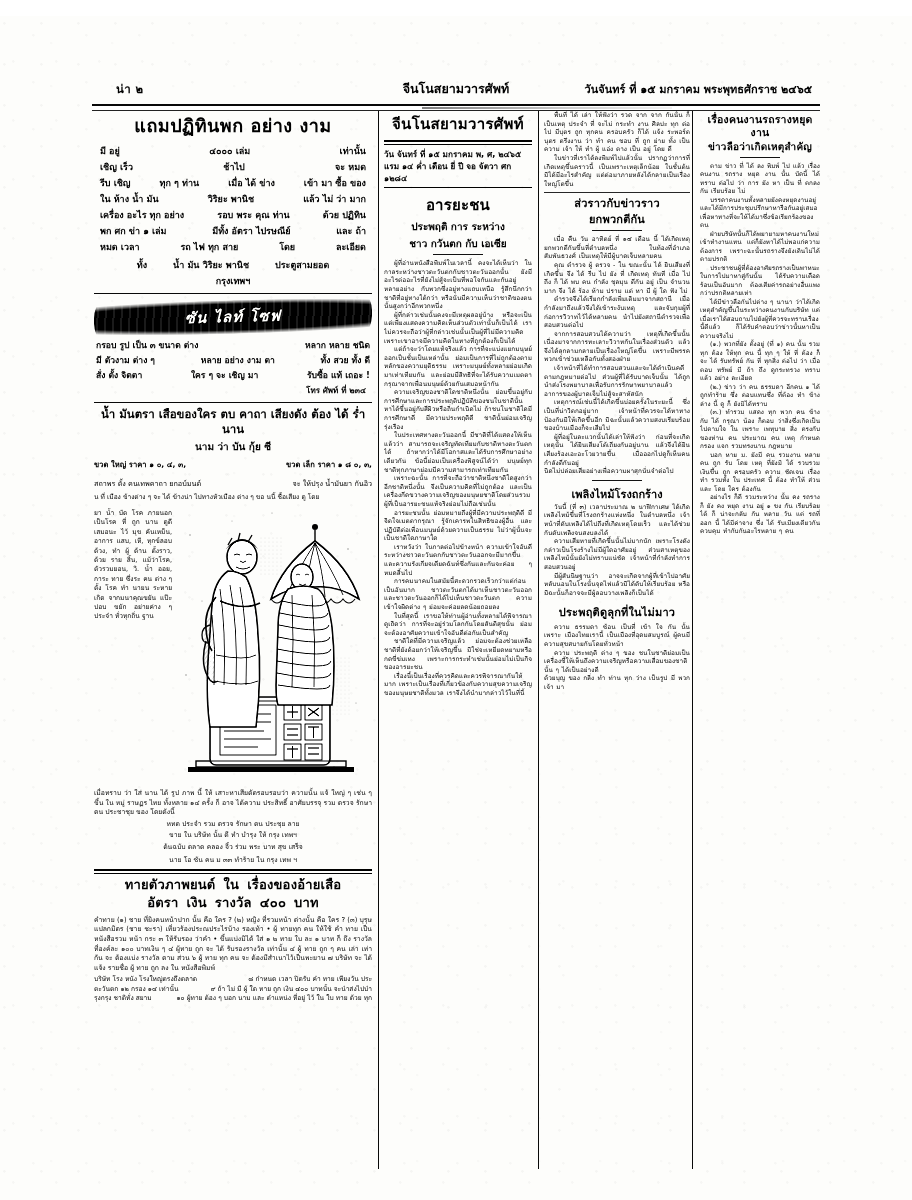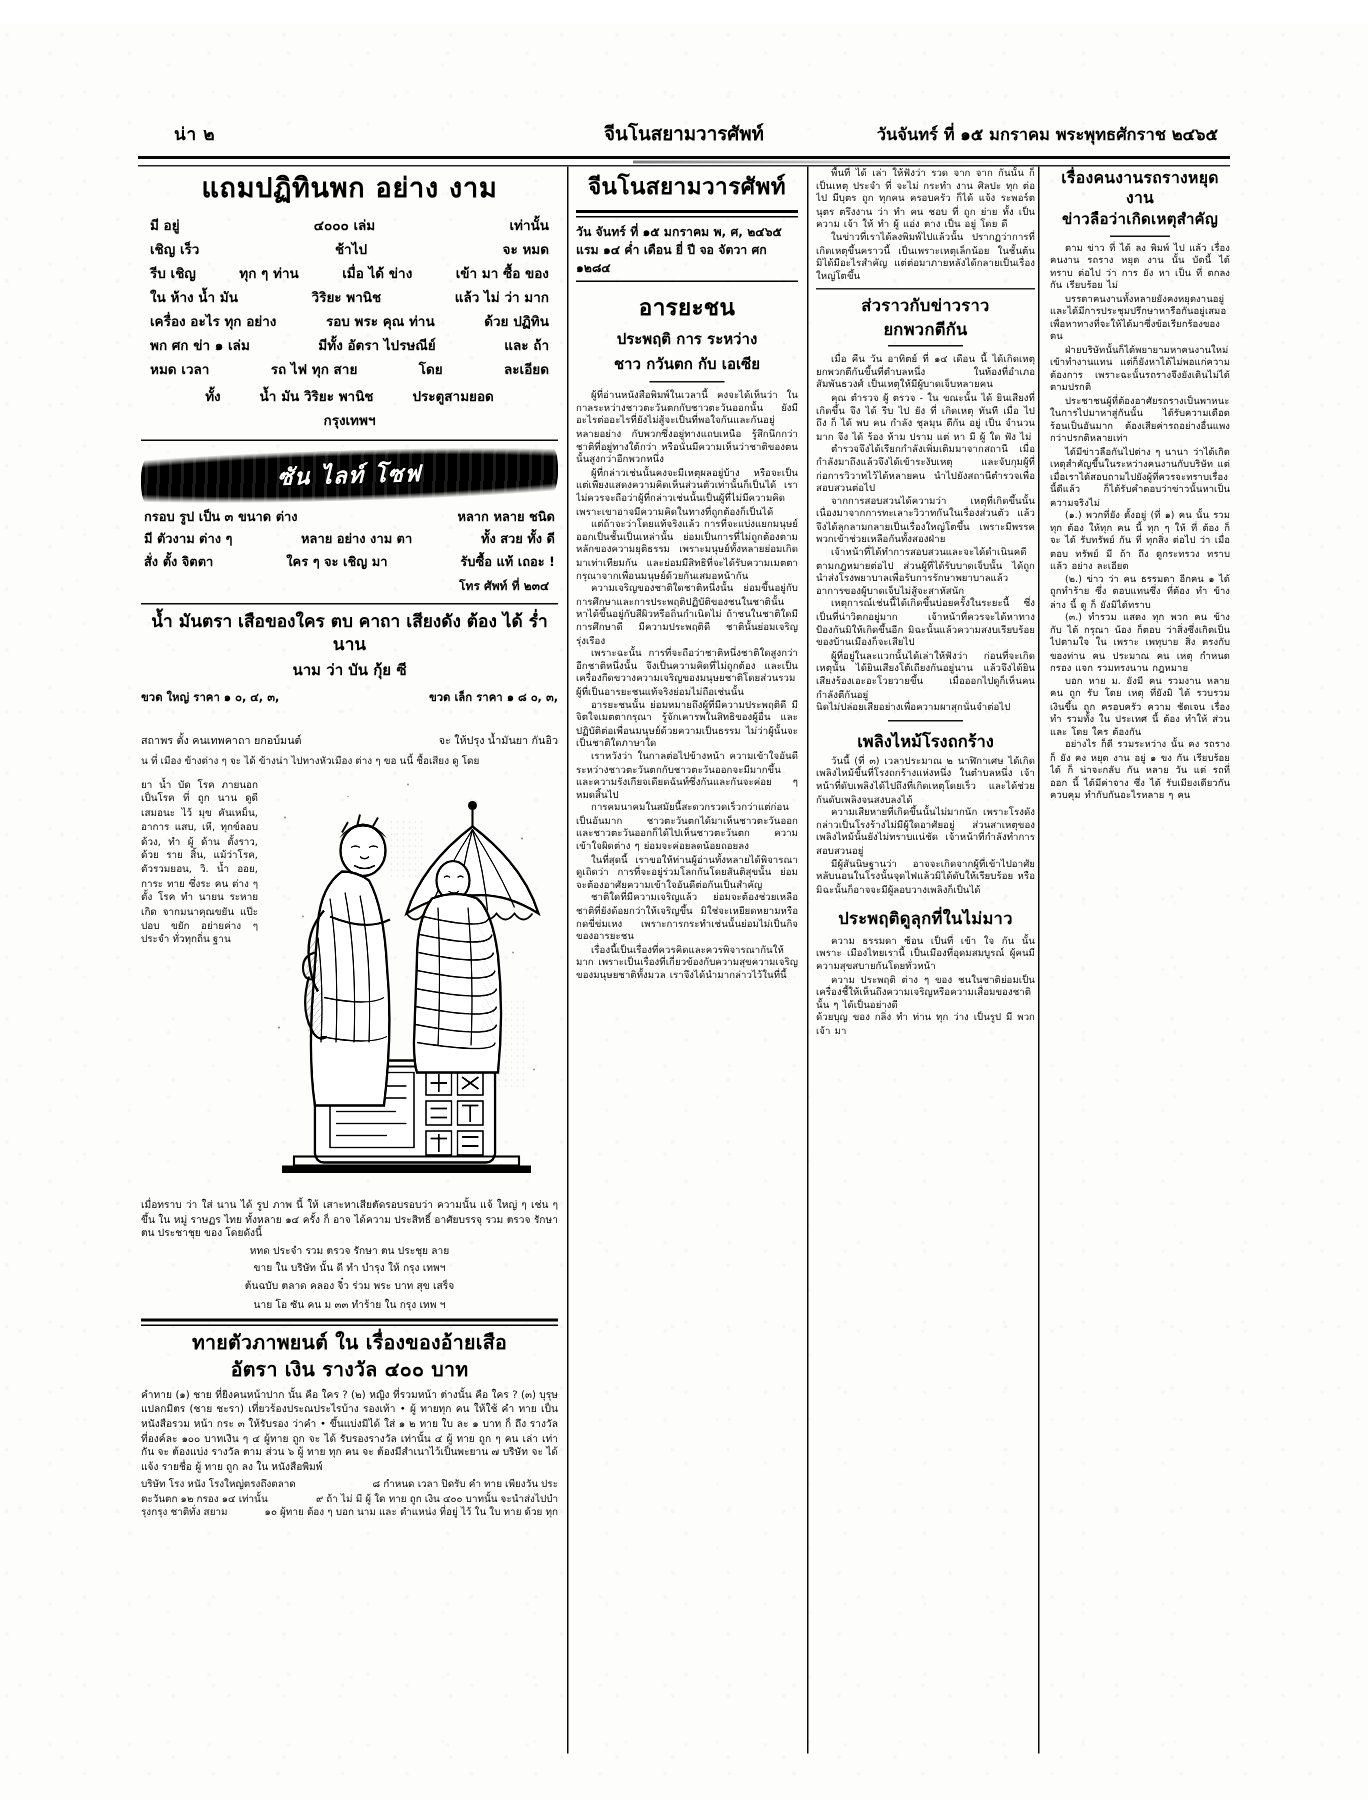--- a/index.html
+++ b/index.html
@@ -58,21 +58,21 @@
   .c2{left:292px;width:148px;}
   .c3{left:452px;width:146px;}
   .c4{left:608px;width:120px;}
 
   
   .hl{
     text-align:center;font-weight:700;line-height:1.22;
     letter-spacing:.2px;
   }
   .hl.big{font-size:17px;margin:2px 0 6px;}
-  .hl.mid{font-size:13px;margin:3px 0 4px;}
+  .hl.mid{font-size:13px;margin:3px 0 4px;font-family:Liberation Mono, monospace;}
   .hl.sml{font-size:11px;margin:2px 0 3px;}
   .sub{text-align:center;font-size:10px;line-height:1.35;font-weight:700;margin:1px 0 3px;}
 
   .hr{height:0;border-top:1.3px solid #1a1a1a;margin:4px 0;}
   .hr.thin{border-top:.8px solid #333;}
   .hr.shorter{width:34%;margin-left:auto;margin-right:auto;border-top:1px solid #222;}
   .hr.dbl{border-top:2px solid #111;border-bottom:.8px solid #111;height:2px;}
 
   
   .body{
@@ -113,21 +113,21 @@
     white-space:nowrap;
   }
   .ad2-lines{font-size:8.6px;line-height:15px;font-weight:700;}
   .ad2-lines .r{display:flex;justify-content:space-between;padding:0 2px;}
   .ad2-tail{text-align:right;font-size:8px;font-weight:700;padding-right:6px;}
 
   
   .oil-head{text-align:center;font-size:11.5px;font-weight:700;line-height:1.35;}
   .oil-sub{text-align:center;font-size:10px;font-weight:700;margin-top:1px;}
   .oil-spec{display:flex;justify-content:space-between;font-size:7.6px;font-weight:700;margin-top:4px;align-items:center;}
-  .oil-spec2{display:flex;justify-content:space-between;font-size:7.2px;margin-top:18px;}
+  .oil-spec2{display:flex;justify-content:space-between;font-size:7.2px;margin-top:8px;}
 
   .cut-wrap{position:relative;height:296px;margin-top:2px;}
   .cut-text{
     position:absolute;left:0;top:18px;width:78px;
     font-size:6.6px;line-height:9.4px;text-align:justify;
   }
   .cut-top{position:absolute;left:0;top:0;width:278px;font-size:6.6px;}
   .engraving{position:absolute;left:82px;top:14px;width:190px;height:280px;}
   .engraving svg{display:block;}
 
@@ -455,20 +455,21 @@
 
       <div class="hl big" style="font-size:15px">อารยะชน</div>
       <div class="sub">ประพฤติ การ ระหว่าง</div>
       <div class="sub">ชาว กวันตก กับ เอเซีย</div>
       <div class="hr shorter"></div>
 
       <div class="body lead">ผู้ที่อ่านหนังสือพิมพ์ในเวลานี้ คงจะได้เห็นว่า ในกาลระหว่างชาวตะวันตกกับชาวตะวันออกนั้น ยังมีอะไรต่ออะไรที่ยังไม่สู้จะเป็นที่พอใจกันและกันอยู่หลายอย่าง กับพวกซึ่งอยู่ทางแถบเหนือ รู้สึกนึกกว่าชาติที่อยู่ทางใต้กว่า หรือนั่นมีความเห็นว่าชาติของตนนั้นสูงกว่าอีกพวกหนึ่ง</div>
       <div class="body lead">ผู้ที่กล่าวเช่นนั้นคงจะมีเหตุผลอยู่บ้าง หรือจะเป็นแต่เพียงแสดงความคิดเห็นส่วนตัวเท่านั้นก็เป็นได้ เราไม่ควรจะถือว่าผู้ที่กล่าวเช่นนั้นเป็นผู้ที่ไม่มีความคิด เพราะเขาอาจมีความคิดในทางที่ถูกต้องก็เป็นได้</div>
       <div class="body lead">แต่ถ้าจะว่าโดยแท้จริงแล้ว การที่จะแบ่งแยกมนุษย์ออกเป็นชั้นเป็นเหล่านั้น ย่อมเป็นการที่ไม่ถูกต้องตามหลักของความยุติธรรม เพราะมนุษย์ทั้งหลายย่อมเกิดมาเท่าเทียมกัน และย่อมมีสิทธิที่จะได้รับความเมตตากรุณาจากเพื่อนมนุษย์ด้วยกันเสมอหน้ากัน</div>
       <div class="body lead">ความเจริญของชาติใดชาติหนึ่งนั้น ย่อมขึ้นอยู่กับการศึกษาและการประพฤติปฏิบัติของชนในชาตินั้น หาได้ขึ้นอยู่กับสีผิวหรือถิ่นกำเนิดไม่ ถ้าชนในชาติใดมีการศึกษาดี มีความประพฤติดี ชาตินั้นย่อมเจริญรุ่งเรือง</div>
+      <div class="body lead">ในประเทศทางตะวันออกนี้ มีชาติที่ได้แสดงให้เห็นแล้วว่า สามารถจะเจริญทัดเทียมกับชาติทางตะวันตกได้ ถ้าหากว่าได้มีโอกาสและได้รับการศึกษาอย่างเดียวกัน ข้อนี้ย่อมเป็นเครื่องพิสูจน์ได้ว่า มนุษย์ทุกชาติทุกภาษาย่อมมีความสามารถเท่าเทียมกัน</div>
       <div class="body lead">เพราะฉะนั้น การที่จะถือว่าชาติหนึ่งชาติใดสูงกว่าอีกชาติหนึ่งนั้น จึงเป็นความคิดที่ไม่ถูกต้อง และเป็นเครื่องกีดขวางความเจริญของมนุษยชาติโดยส่วนรวม ผู้ที่เป็นอารยะชนแท้จริงย่อมไม่ถือเช่นนั้น</div>
       <div class="body lead">อารยะชนนั้น ย่อมหมายถึงผู้ที่มีความประพฤติดี มีจิตใจเมตตากรุณา รู้จักเคารพในสิทธิของผู้อื่น และปฏิบัติต่อเพื่อนมนุษย์ด้วยความเป็นธรรม ไม่ว่าผู้นั้นจะเป็นชาติใดภาษาใด</div>
       <div class="body lead">เราหวังว่า ในกาลต่อไปข้างหน้า ความเข้าใจอันดีระหว่างชาวตะวันตกกับชาวตะวันออกจะมีมากขึ้น และความรังเกียจเดียดฉันท์ซึ่งกันและกันจะค่อย ๆ หมดสิ้นไป</div>
       <div class="body lead">การคมนาคมในสมัยนี้สะดวกรวดเร็วกว่าแต่ก่อนเป็นอันมาก ชาวตะวันตกได้มาเห็นชาวตะวันออก และชาวตะวันออกก็ได้ไปเห็นชาวตะวันตก ความเข้าใจผิดต่าง ๆ ย่อมจะค่อยลดน้อยถอยลง</div>
       <div class="body lead">ในที่สุดนี้ เราขอให้ท่านผู้อ่านทั้งหลายได้พิจารณาดูเถิดว่า การที่จะอยู่ร่วมโลกกันโดยสันติสุขนั้น ย่อมจะต้องอาศัยความเข้าใจอันดีต่อกันเป็นสำคัญ</div>
       <div class="body lead">ชาติใดที่มีความเจริญแล้ว ย่อมจะต้องช่วยเหลือชาติที่ยังด้อยกว่าให้เจริญขึ้น มิใช่จะเหยียดหยามหรือกดขี่ข่มเหง เพราะการกระทำเช่นนั้นย่อมไม่เป็นกิจของอารยะชน</div>
       <div class="body lead">เรื่องนี้เป็นเรื่องที่ควรคิดและควรพิจารณากันให้มาก เพราะเป็นเรื่องที่เกี่ยวข้องกับความสุขความเจริญของมนุษยชาติทั้งมวล เราจึงได้นำมากล่าวไว้ในที่นี้</div>
     </div>
 
     <div class="col c3">

